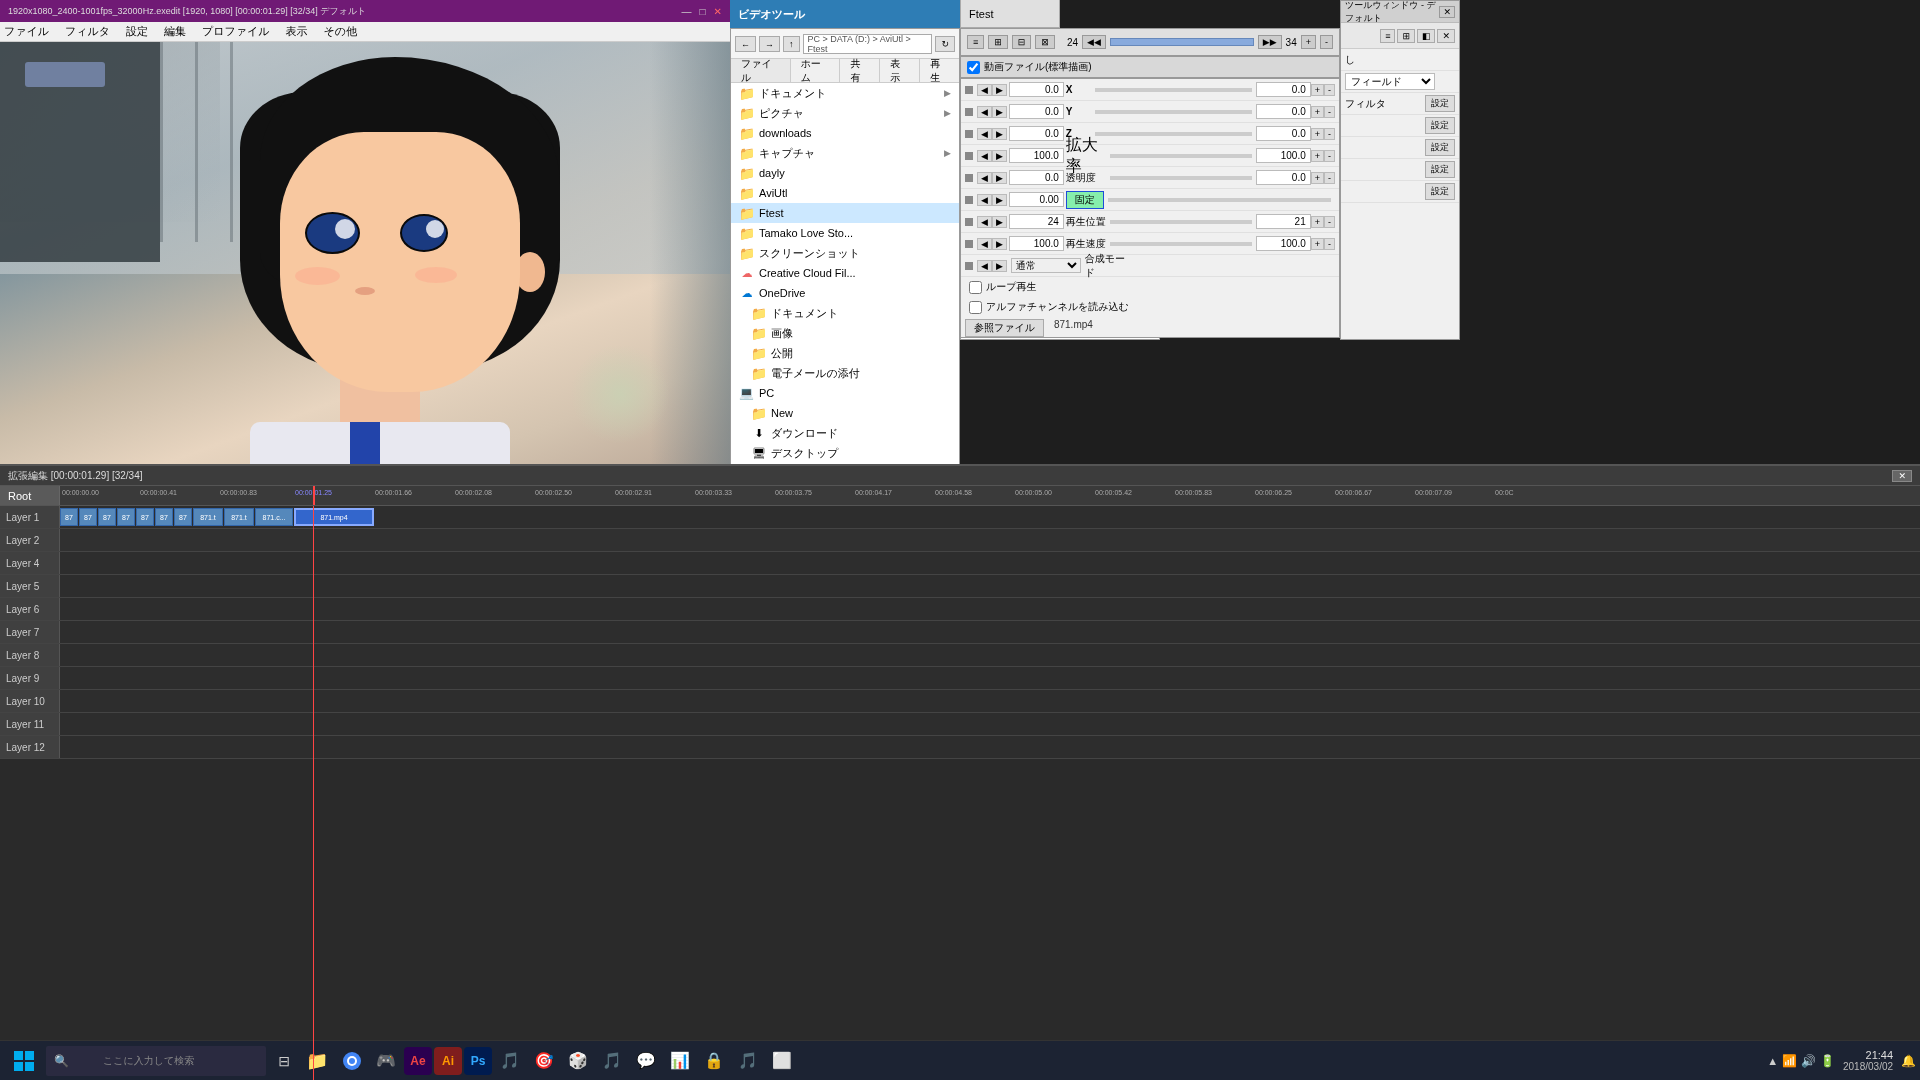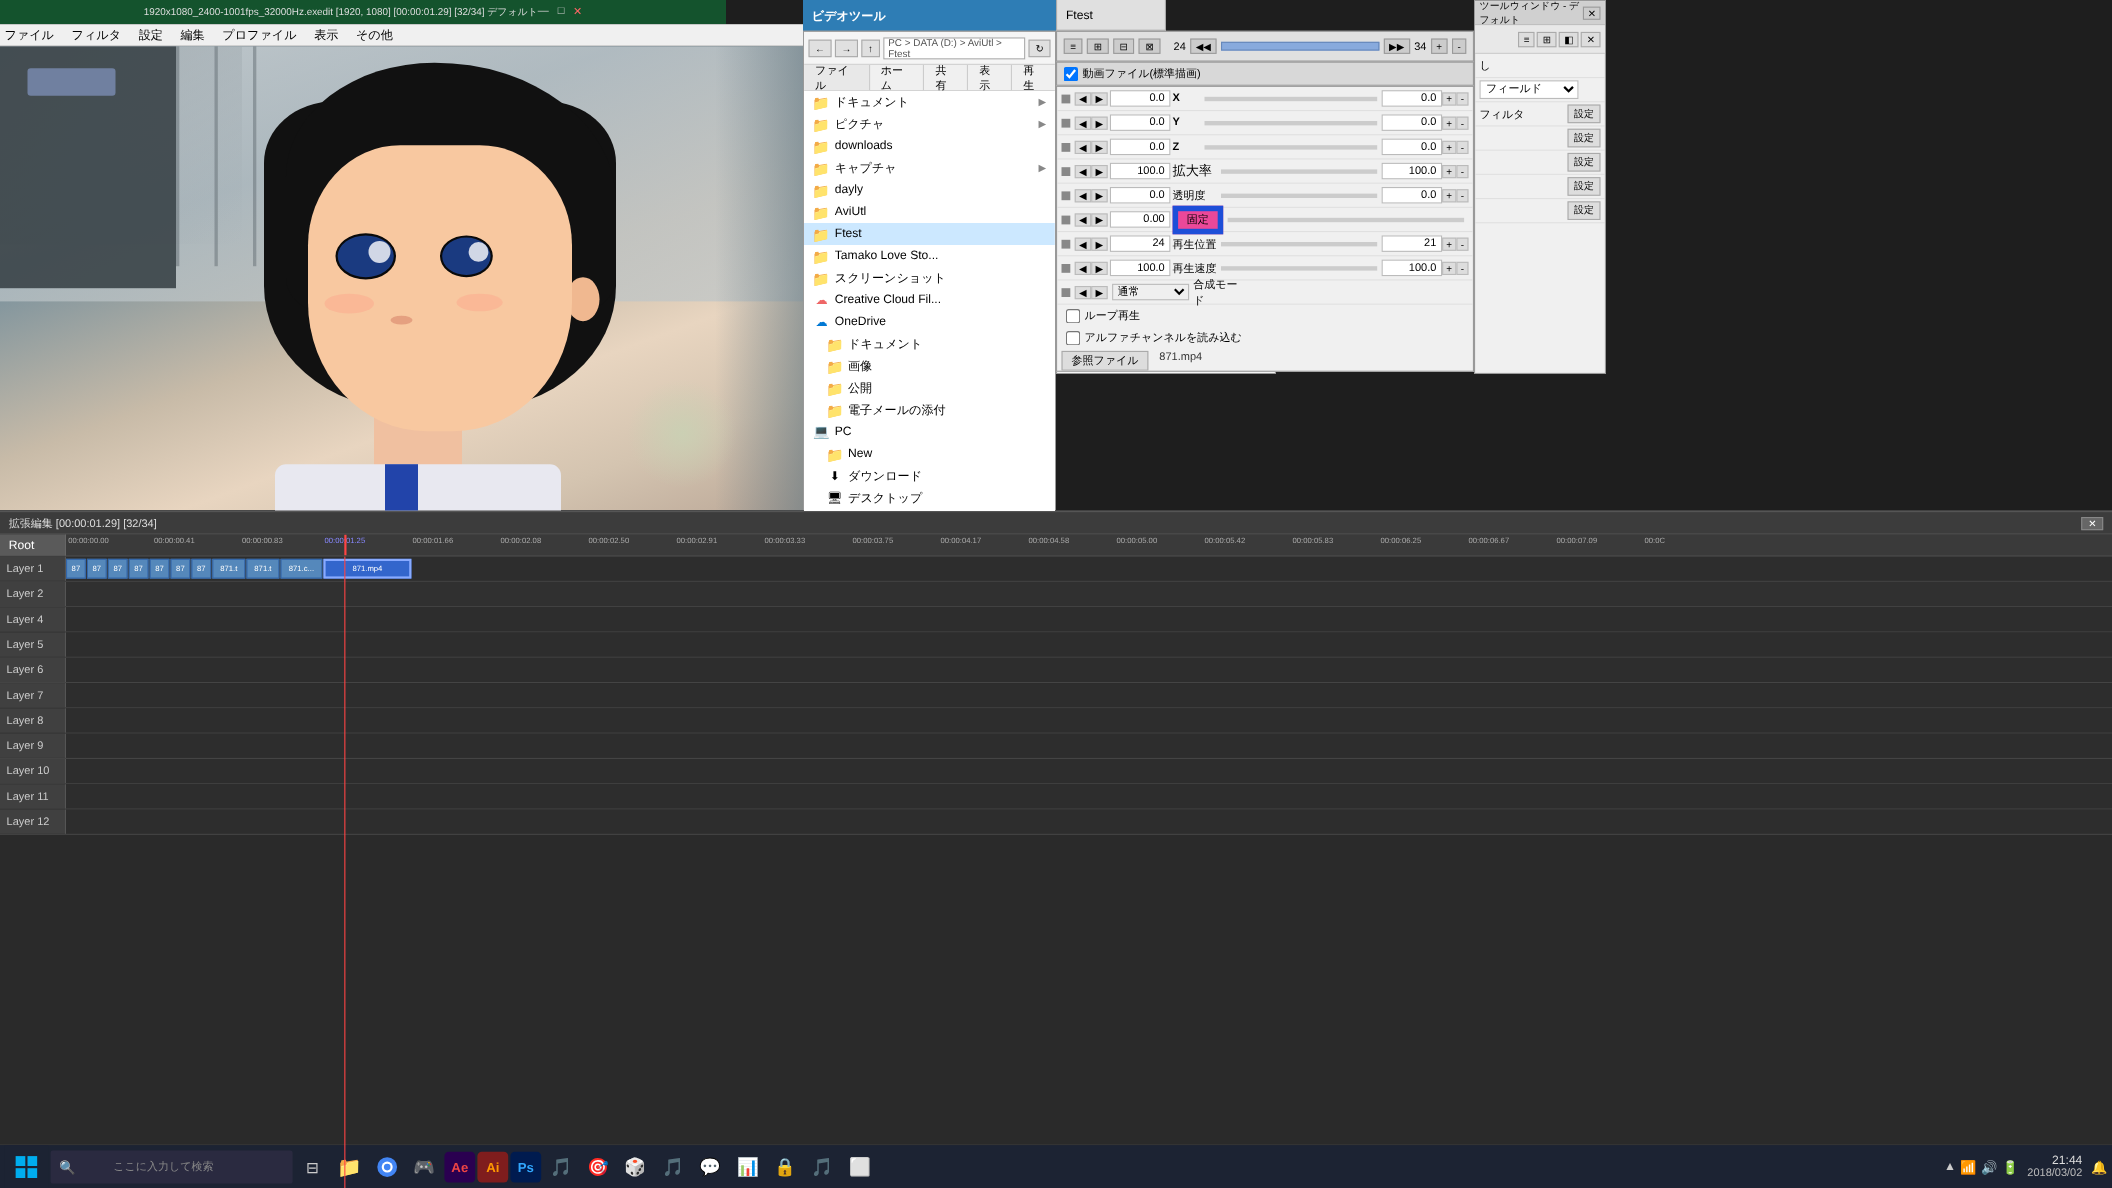--- a/index.html
+++ b/index.html
@@ -1,22 +1,22 @@
 <!DOCTYPE html>
 <html><head>
   <meta charset="utf-8">
   <style>
     * { margin: 0; padding: 0; box-sizing: border-box; }
     body { width: 1920px; height: 1080px; overflow: hidden; background: #1e1e1e; font-family: 'MS UI Gothic', 'Yu Gothic', sans-serif; font-size: 11px; color: #000; }
 
     
     #title-bar {
-      position: absolute; top: 0; left: 0; width: 660px; height: 22px;
-      background: #14532d; display: flex; align-items: center; padding: 0 8px;
-      color: #fff; font-size: 10px; justify-content: center;
+      position: absolute; top: 0; left: 0; width: 730px; height: 22px;
+      background: #701a75; display: flex; align-items: center; padding: 0 8px;
+      color: #fff; font-size: 10px; justify-content: space-between;
     }
     #title-bar-controls { display: flex; gap: 8px; }
     #title-bar-controls span { cursor: pointer; color: #ccc; }
 
     
     #menu-bar {
       position: absolute; top: 22px; left: 0; width: 730px; height: 20px;
       background: #f0f0f0; display: flex; align-items: center; padding: 0 4px; gap: 16px; border-bottom: 1px solid #ccc;
     }
     #menu-bar span { font-size: 11px; cursor: pointer; }
@@ -358,21 +358,21 @@
     <div style="width:55px;background:#fff;border:1px solid #bbb;padding:1px 4px;font-size:10px;text-align:right;"><span>0.0</span></div>
     <button class="prop-arrow">+</button>
     <button class="prop-arrow">-</button>
   </div>
 
   <div class="prop-row">
     <div style="width:8px;height:8px;background:#888;margin-right:4px;"></div>
     <button class="prop-arrow">◀</button>
     <button class="prop-arrow">▶</button>
     <div style="width:55px;background:#fff;border:1px solid #bbb;padding:1px 4px;font-size:10px;text-align:right;margin:0 2px;"><span>100.0</span></div>
-    <span style="width:40px;font-size:12px;">拡大率</span>
+    <span style="width:40px;font-size:16px;">拡大率</span>
     <div style="flex:1;height:4px;background:#ccc;margin:0 4px;"></div>
     <div style="width:55px;background:#fff;border:1px solid #bbb;padding:1px 4px;font-size:10px;text-align:right;"><span>100.0</span></div>
     <button class="prop-arrow">+</button>
     <button class="prop-arrow">-</button>
   </div>
 
   <div class="prop-row">
     <div style="width:8px;height:8px;background:#888;margin-right:4px;"></div>
     <button class="prop-arrow">◀</button>
     <button class="prop-arrow">▶</button>
@@ -382,21 +382,21 @@
     <div style="width:55px;background:#fff;border:1px solid #bbb;padding:1px 4px;font-size:10px;text-align:right;"><span>0.0</span></div>
     <button class="prop-arrow">+</button>
     <button class="prop-arrow">-</button>
   </div>
 
   <div class="prop-row">
     <div style="width:8px;height:8px;background:#888;margin-right:4px;"></div>
     <button class="prop-arrow">◀</button>
     <button class="prop-arrow">▶</button>
     <div style="width:55px;background:#fff;border:1px solid #bbb;padding:1px 4px;font-size:10px;text-align:right;margin:0 2px;"><span>0.00</span></div>
-    <button style="background:#ec4899;border:5px solid #1d4ed8;padding:1px 8px;font-size:10px;cursor:pointer;"><span>固定</span></button>
+    <button style="background:#86efac;border:1px solid #1d4ed8;padding:1px 8px;font-size:10px;cursor:pointer;"><span>固定</span></button>
     <div style="flex:1;height:4px;background:#ccc;margin:0 4px;"></div>
   </div>
 
   <div class="prop-row">
     <div style="width:8px;height:8px;background:#888;margin-right:4px;"></div>
     <button class="prop-arrow">◀</button>
     <button class="prop-arrow">▶</button>
     <div style="width:55px;background:#fff;border:1px solid #bbb;padding:1px 4px;font-size:10px;text-align:right;margin:0 2px;"><span>24</span></div>
     <span style="width:40px;font-size:10px;">再生位置</span>
     <div style="flex:1;height:4px;background:#ccc;margin:0 4px;"></div>

